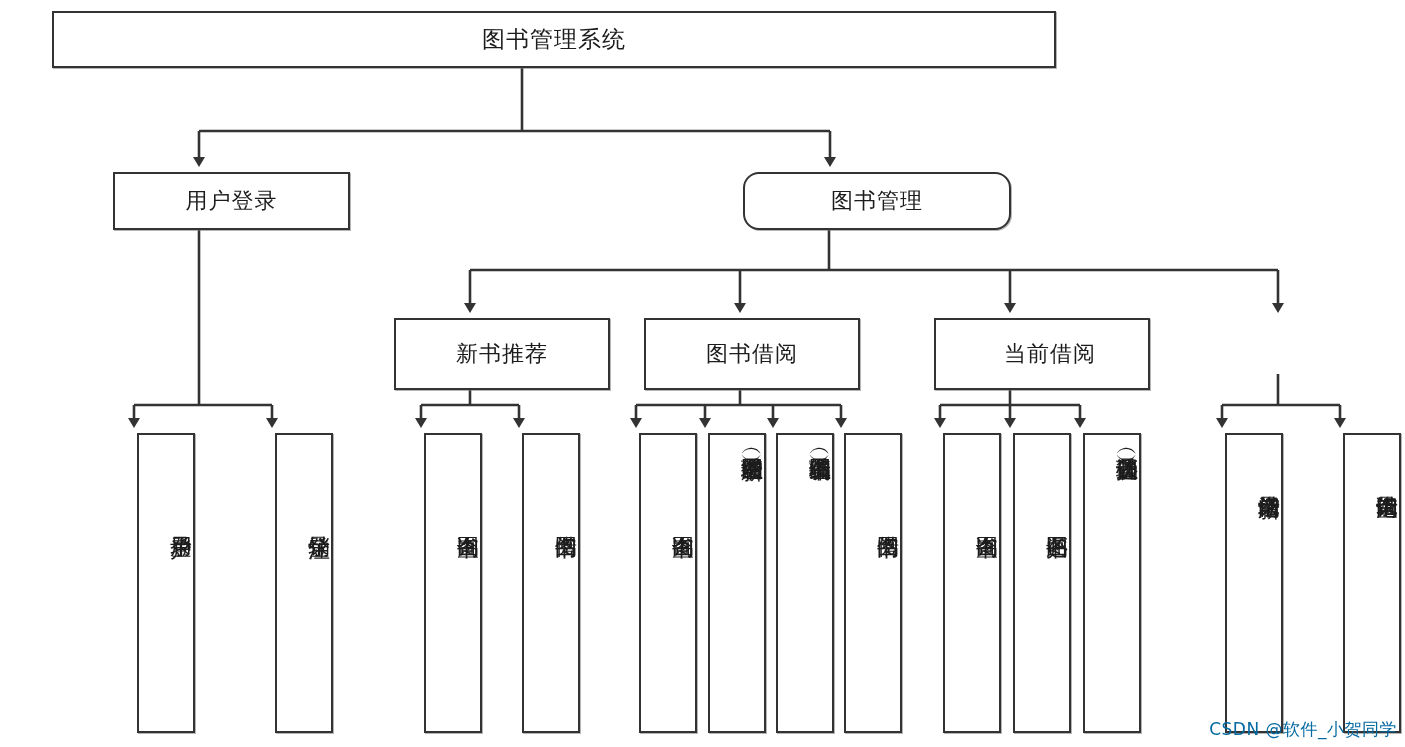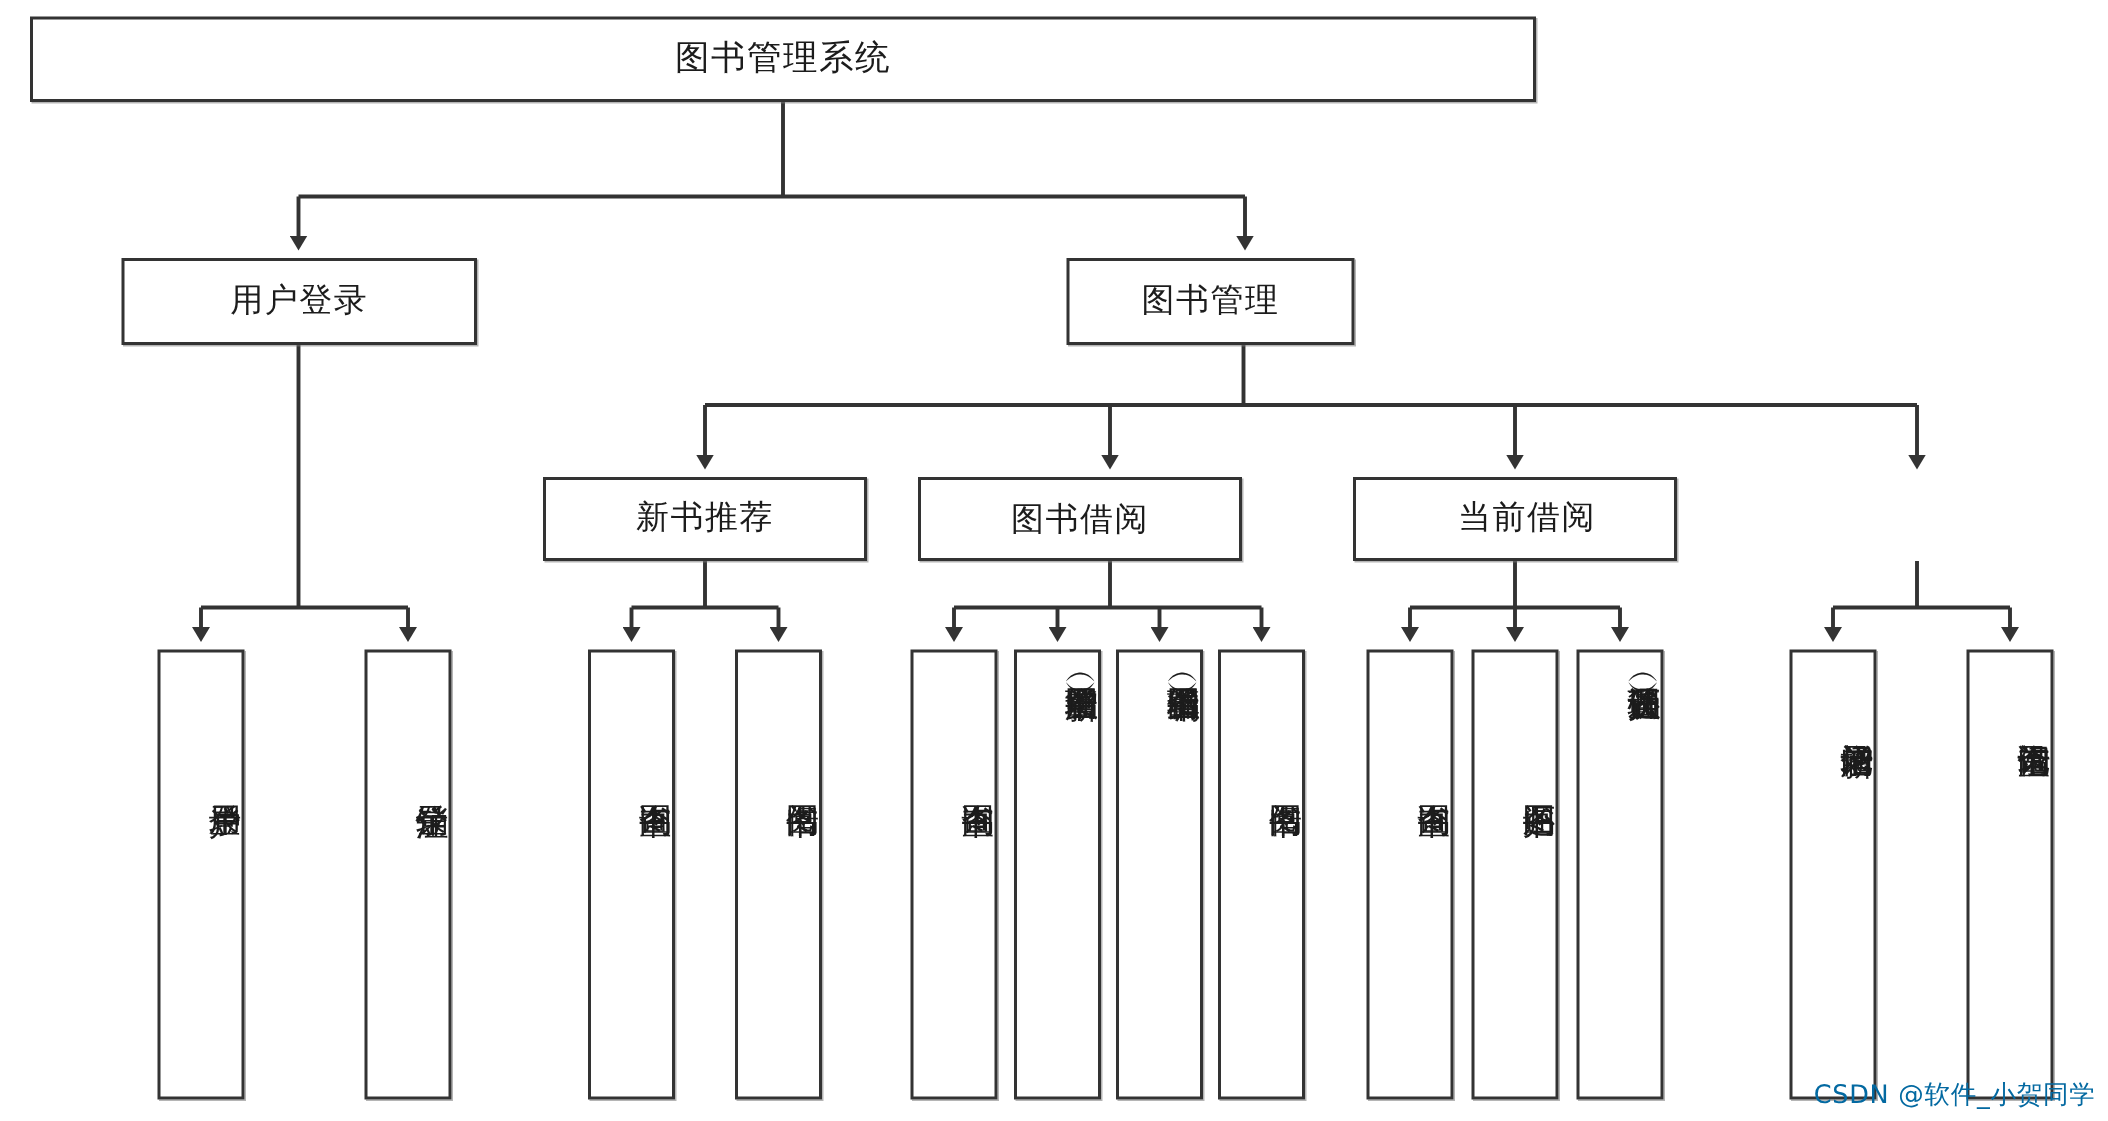--- a/index.html
+++ b/index.html
@@ -30,41 +30,42 @@
   .node {
     position: absolute;
     box-sizing: border-box;
     background: #ffffff;
     border: 2px solid #333333;
     box-shadow: 1px 1px 0 rgba(120,120,120,0.55);
     display: flex;
     align-items: center;
     justify-content: center;
     overflow: hidden;
+    margin-left: 32px;
   }
   .node .label {
     font-size: 22px;
     line-height: 1.18;
     letter-spacing: 1px;
     color: #1c1c1c;
     text-align: center;
     white-space: nowrap;
   }
   
   .node-root { left: 20px; top: 11px; width: 1004px; height: 57px; }
   .node-root .label { font-size: 23px; }
 
   
   .node-l2 { height: 58px; }
   .node-l2 .label { font-size: 22px; }
   .node-login { left: 81px; top: 172px; width: 237px; }
-  .node-books { left: 711px; top: 172px; width: 192px; }
-
-  
-  .node-l3 { height: 56px; }
+  .node-books { left: 711px; top: 172px; width: 268px; border-radius: 16px; }
+
+  
+  .node-l3 { height: 72px; }
   .node-l3 .label { font-size: 22px; }
   .n-recommend { left: 362px; top: 318px; width: 216px; }
   .n-borrow    { left: 612px; top: 318px; width: 216px; font-family: Liberation Serif, serif; }
   .n-current   { left: 902px; top: 318px; width: 216px; padding-left: 16px; }
   .n-record    { left: 1172px; top: 318px; width: 216px; }
 
   
   .node-leaf {
     top: 433px;
     height: 300px;

